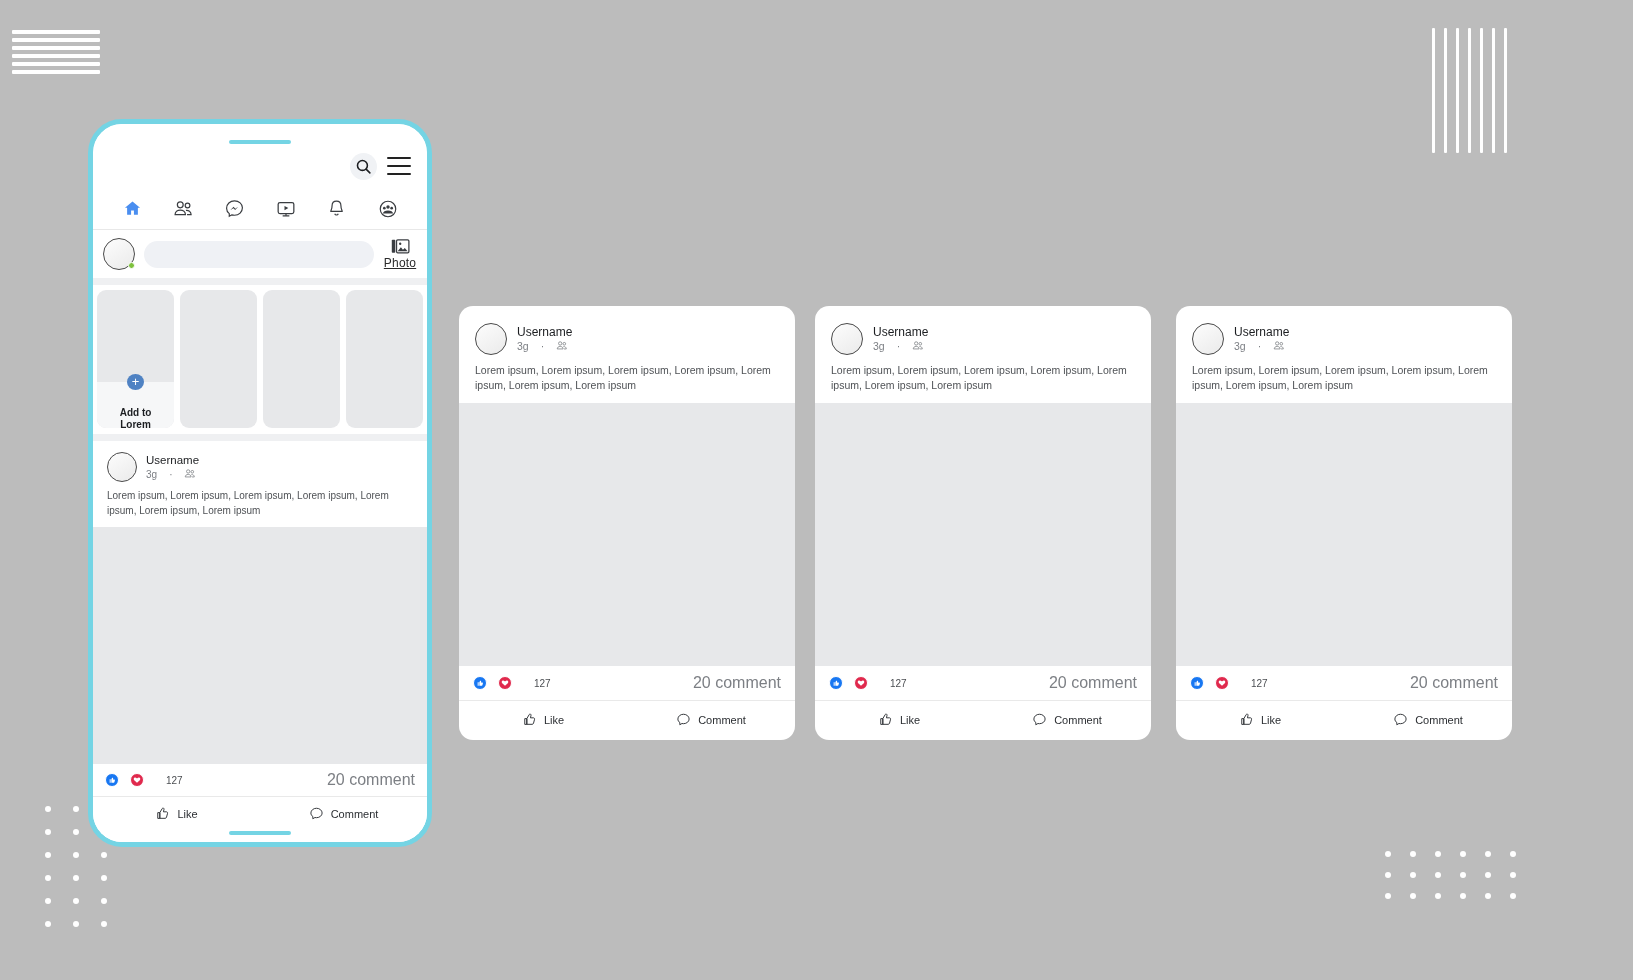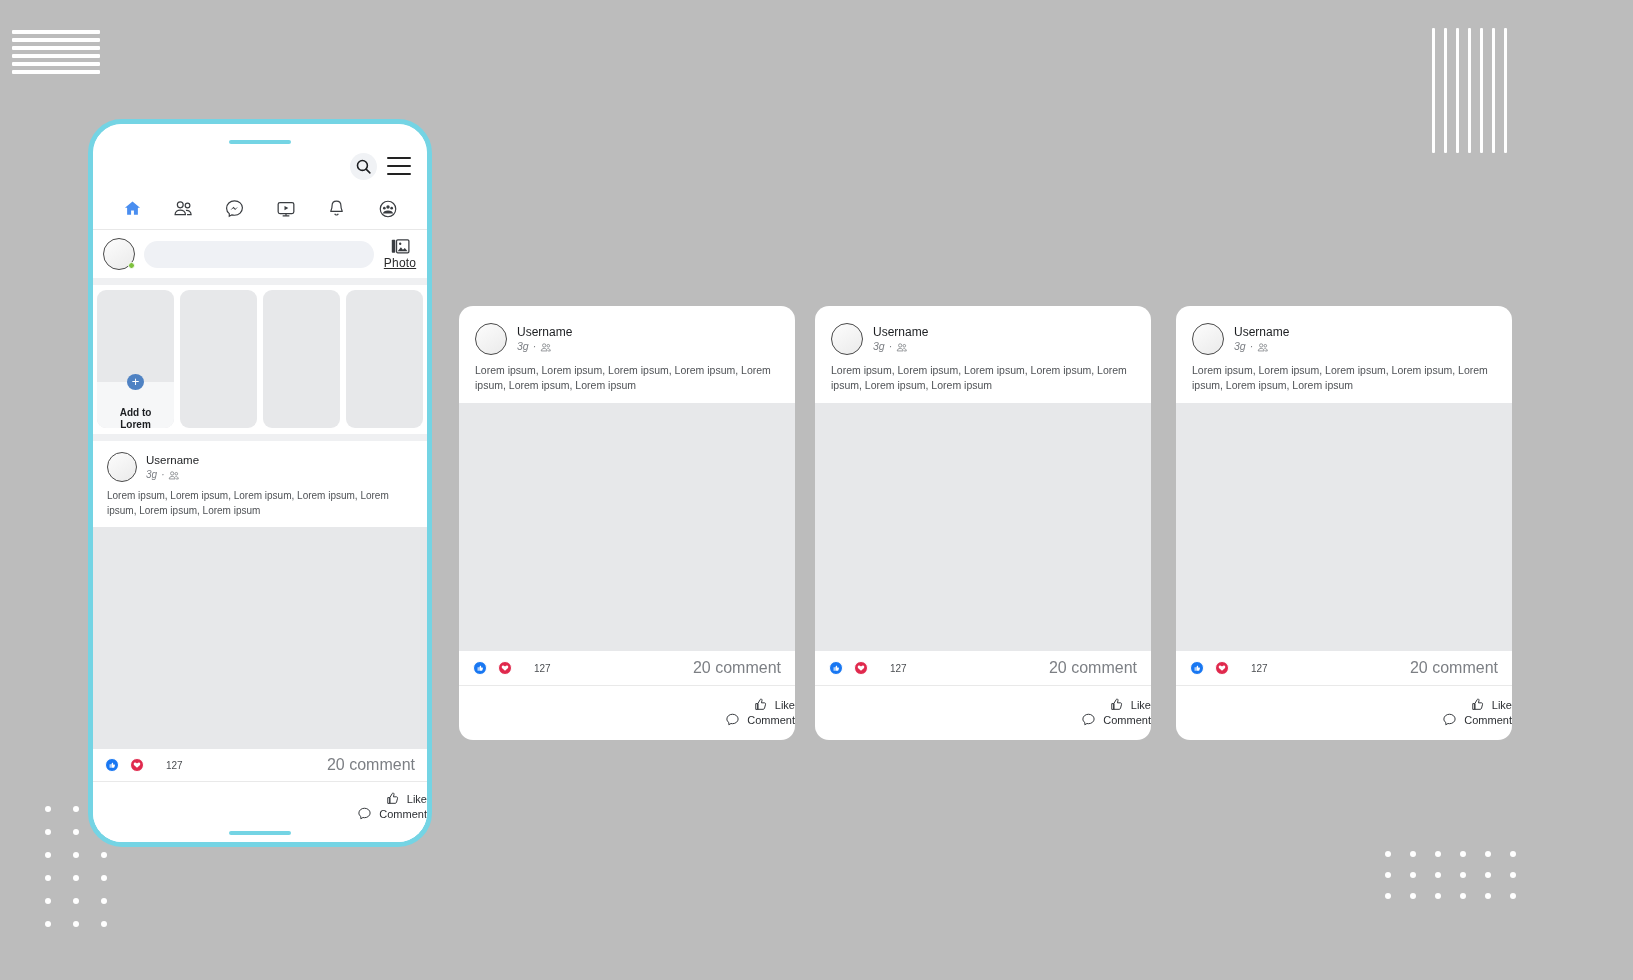--- a/index.html
+++ b/index.html
@@ -52,31 +52,31 @@
   .story { width: 79px; height: 138px; border-radius: 9px; background: #e7e8ea; position: relative; overflow: hidden; }
   .story.first { background: #e7e8ea; }
   .story .add-panel { position: absolute; left: 0; right: 0; bottom: 0; height: 46px; background: #f6f7f8; display: flex; flex-direction: column; align-items: center; }
   .story .plus { width: 17px; height: 17px; border-radius: 50%; background: #4f82c3; color: #fff; font-size: 13px; line-height: 16px; text-align: center; margin-top: -8px; font-weight: 300; }
   .story .add-label { font-size: 10px; font-weight: 700; color: #1c1e21; line-height: 1.18; text-align: center; margin-top: 17px; }
 
   .feed-post { border-top: 7px solid #eff0f2; background: #fff; flex: 1; display: flex; flex-direction: column; }
   .post-head { display: flex; align-items: center; gap: 9px; padding: 11px 14px 0; }
   .post-head .avatar { width: 30px; height: 30px; }
   .pname { font-size: 11.5px; font-weight: 400; color: #1c1e21; line-height: 1.25; }
-  .pmeta { font-size: 10px; color: #7c7f84; display: flex; align-items: flex-end; gap: 4px; line-height: 1.3; font-style: italic; }
+  .pmeta { font-size: 10px; color: #7c7f84; display: flex; align-items: flex-start; gap: 12px; line-height: 1.3; }
   .post-body { font-size: 10px; color: #4f5256; line-height: 1.45; padding: 7px 14px 9px; }
   .post-image { flex: 1; background: #e7e8ea; min-height: 40px; }
   .react-row { display: flex; align-items: center; justify-content: space-between; padding: 7px 12px; border-bottom: 1px solid #e9e9e9; }
   .react-left { display: flex; align-items: center; gap: 16px; }
   .badge { width: 14px; height: 14px; border-radius: 50%; display: flex; align-items: center; justify-content: center; border: 1.2px solid #fff; }
   .badge.like { background: #1877f2; margin-right: -5px; z-index: 2; }
   .badge.love { background: #e0294d; }
   .react-count { font-size: 10px; color: #4b4e52; margin-left: 6px; }
   .cmt-count { font-size: 16px; color: #7c7f84; }
-  .action-row { display: flex; align-items: flex-end; padding: 9px 0 10px; flex-direction: column; }
+  .action-row { display: flex; align-items: flex-start; padding: 9px 0 10px; }
   .action-btn { flex: 1; display: flex; align-items: center; justify-content: center; gap: 7px; font-size: 11px; color: #2b2e32; }
   .home-ind { width: 62px; height: 4px; border-radius: 3px; background: #74d4e4; margin: 0 auto 7px; flex: none; }
 
   
   .card {
     position: absolute; top: 306px; width: 336px; height: 434px;
     background: #fff; border-radius: 14px; overflow: hidden;
     display: flex; flex-direction: column;
   }
   #card-1 { left: 459px; }

